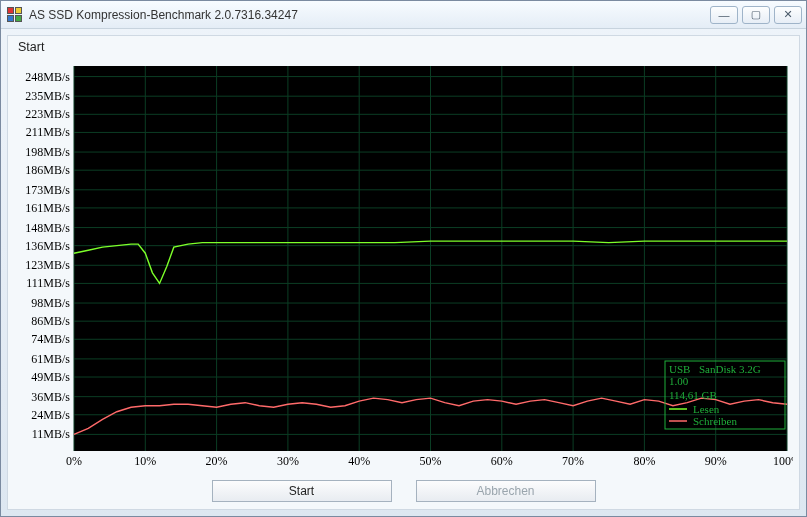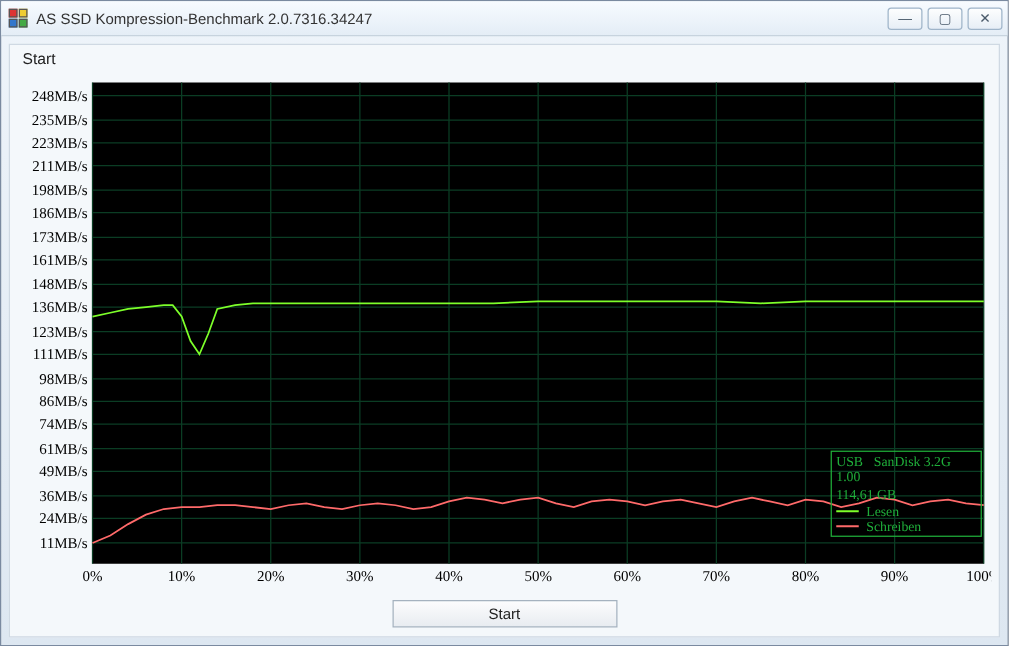--- a/index.html
+++ b/index.html
@@ -197,16 +197,17 @@
           <text x="655" y="339" font-size="11" font-family="Tahoma" fill="#1fae3a">114,61 GB</text>
           <line x1="655" x2="673" y1="349" y2="349" stroke="#7dff2a" stroke-width="1.5"></line>
           <text x="679" y="353" font-size="11" font-family="Tahoma" fill="#1fae3a">Lesen</text>
           <line x1="655" x2="673" y1="361" y2="361" stroke="#ff6a6a" stroke-width="1.5"></line>
           <text x="679" y="365" font-size="11" font-family="Tahoma" fill="#1fae3a">Schreiben</text>
         </svg>
     </div>
 
     <div class="button-row">
       <div class="btn">Start</div>
+      <div class="btn disabled">Abbrechen</div>
     </div>
 
   </div>
 </div>
 
 </body></html>

